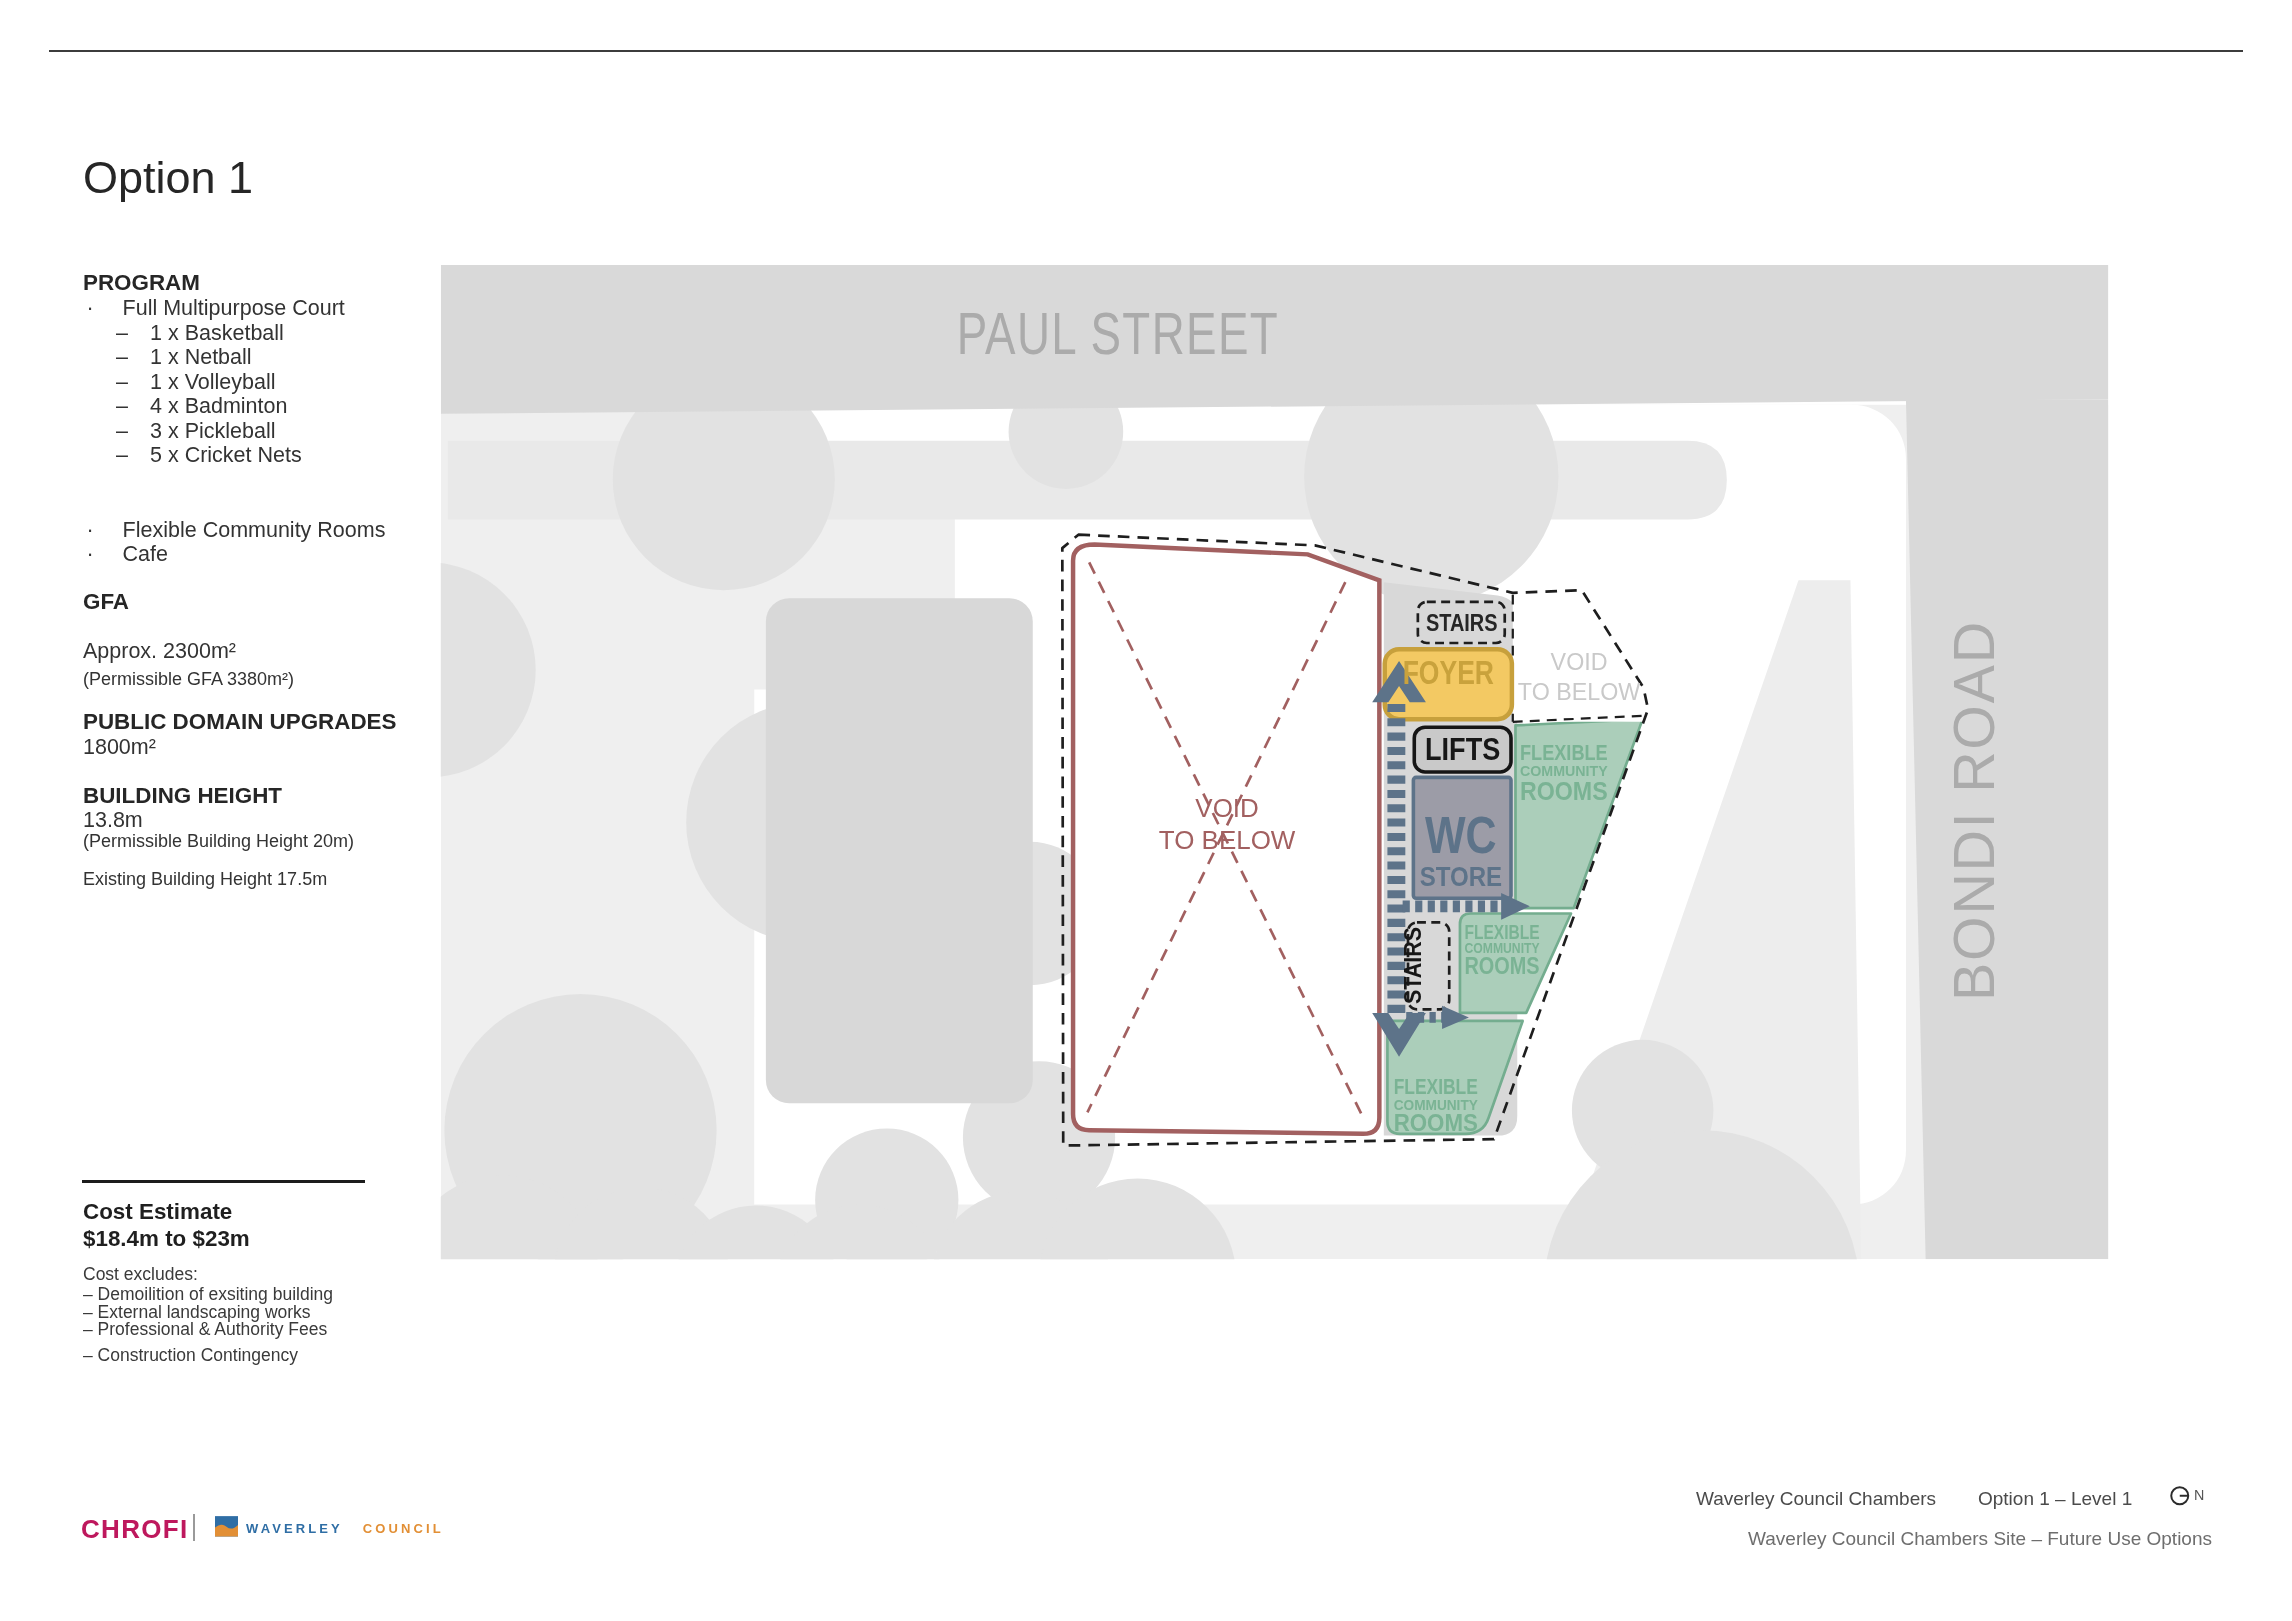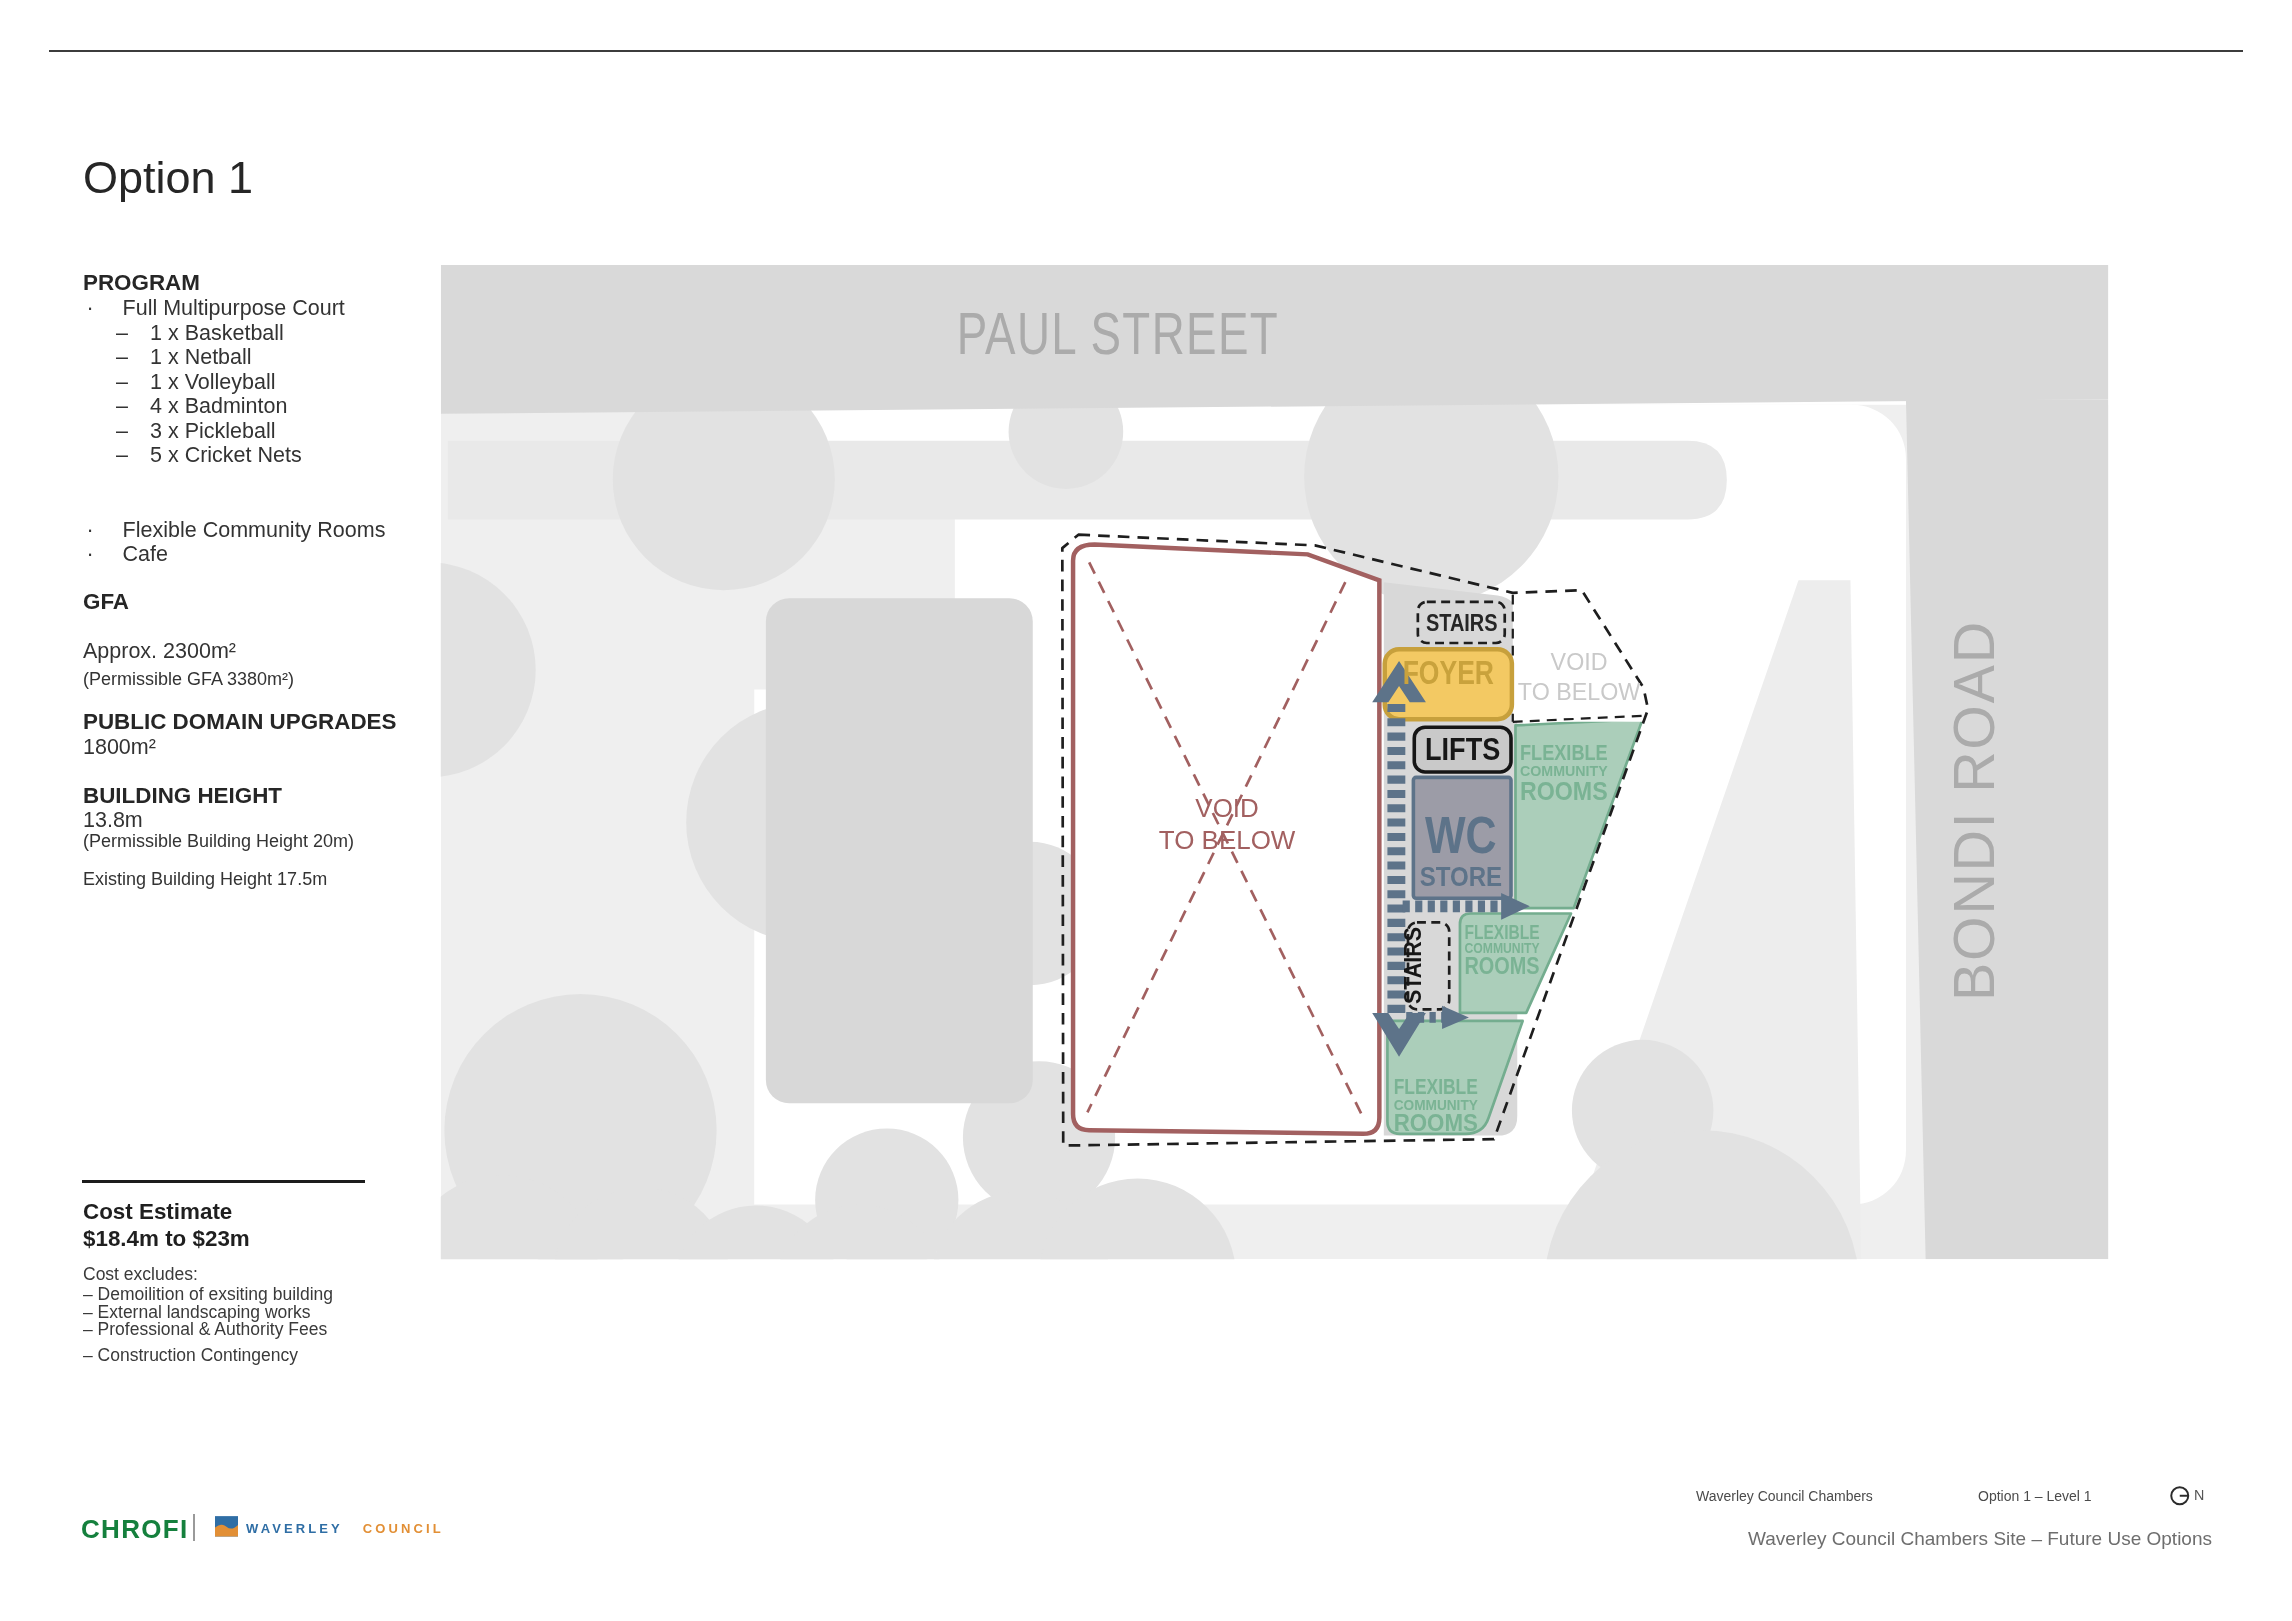--- a/index.html
+++ b/index.html
@@ -10,24 +10,24 @@
   .h1{font-size:22.4px;font-weight:700;color:#262626;}
   .body-t{font-size:21.5px;color:#333;}
   .small-t{font-size:18px;color:#333;}
   .prow{display:flex;font-size:21.5px;color:#333;line-height:24.5px;}
   .prow .bullet{width:36px;text-align:left;padding-left:3.6px;}
   .prow.sub{padding-left:33px;}
   .prow .dash{width:34px;}
   .gap-top{margin-top:50px;}
   .cost-h{font-size:22.4px;font-weight:700;color:#1f1f1f;line-height:27px;}
   .excl{font-size:17.5px;color:#3a3a3a;line-height:17.7px;}
-  .brand{font-size:26px;font-weight:700;letter-spacing:1.3px;color:#15803d;}
+  .brand{font-size:26px;font-weight:700;letter-spacing:1.3px;color:#be185d;}
   .f-sep{width:1.8px;height:27px;background:#9a9a9a;}
   .council-w{font-size:13px;font-weight:700;letter-spacing:3.1px;}
-  .fr-text{font-size:14px;color:#4b4b4b;}
+  .fr-text{font-size:19px;color:#4b4b4b;}
   .fr-sub{font-size:19px;color:#6e6e6e;}
   svg text{font-family:"Liberation Sans",sans-serif;}
 </style>
 </head>
 <body>
 
 <div class="abs rule" style="left:49px;top:50px;width:2194px;"></div>
 
 <div class="abs title" style="left:83px;top:152px;">Option 1</div>
 

